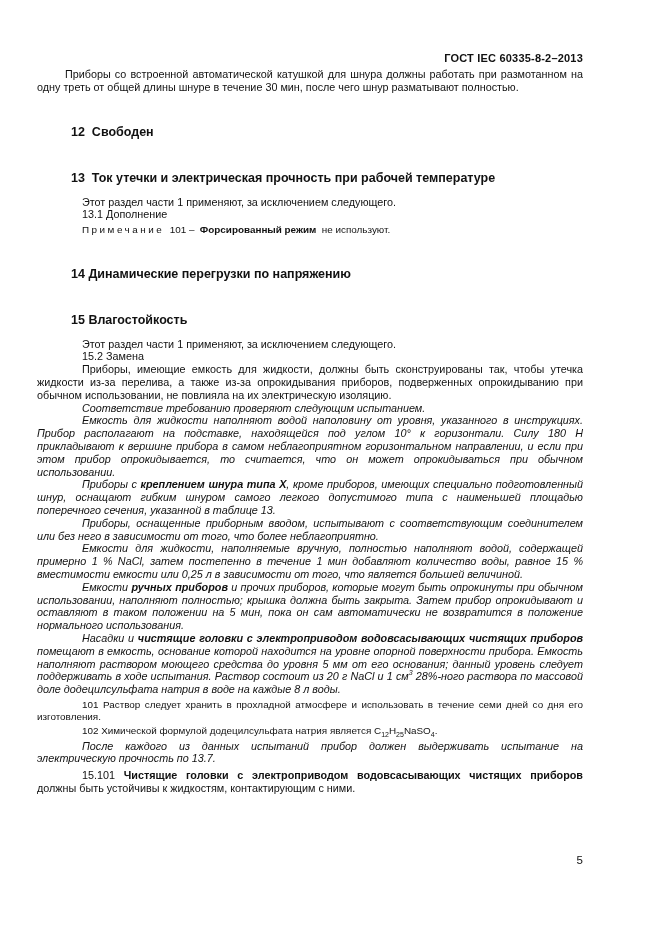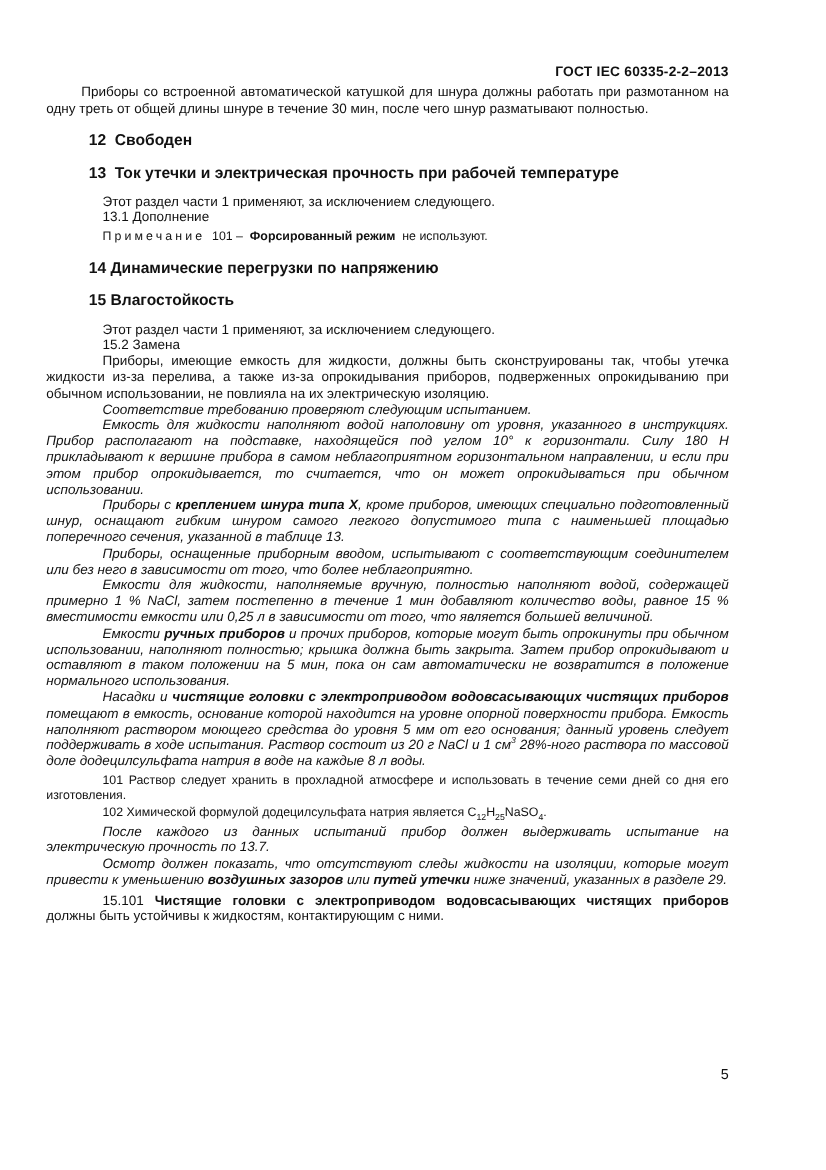--- a/index.html
+++ b/index.html
@@ -41,21 +41,21 @@
   }
   .content p.italic { font-style: italic; }
   .content p.note {
     font-size: 9.9px;
     line-height: 11.5px;
     margin: 3px 0;
   }
   .content p.pre { white-space: pre-wrap; text-align: left; }
   .content p.mt4 { margin-top: 4px; }
   .content h2 {
-    margin: 11px 0 10px 0;
+    margin: 31px 0 10px 0;
     padding-left: 34px;
     font-size: 12.5px;
     line-height: 15px;
     font-weight: bold;
     text-align: left;
     white-space: pre-wrap;
   }
   .b { font-weight: bold; }
   .ls { letter-spacing: 2.5px; }
   sup, sub { font-size: 7px; line-height: 0; }
@@ -65,21 +65,21 @@
     left: 37px;
     width: 546px;
     text-align: right;
     font-size: 11.5px;
   }
 </style>
 </head>
 <body>
 
 <div class="page">
-  <div class="doc-header">ГОСТ IEC 60335-2-2–2013</div>
+  <div class="doc-header">ГОСТ IEC 60335-8-2–2013</div>
 
   <div class="content">
       <p class="intro"><span>Приборы со встроенной автоматической катушкой для шнура должны работать при размотанном на одну треть от общей длины шнуре в течение 30 мин, после чего шнур разматывают полностью.</span></p>
       <h2><span>12  Свободен</span></h2>
       <h2><span>13  Ток утечки и электрическая прочность при рабочей температуре</span></h2>
       <p><span>Этот раздел части 1 применяют, за исключением следующего.</span></p>
       <p><span>13.1 Дополнение</span></p>
       <p class="note pre"><span class="ls">Примечание</span><span>  101 –  </span><span class="b">Форсированный режим</span><span>  не используют.</span></p>
       <h2><span>14 Динамические перегрузки по напряжению</span></h2>
       <h2><span>15 Влагостойкость</span></h2>
@@ -89,18 +89,17 @@
       <p class="italic"><span>Соответствие требованию проверяют следующим испытанием.</span></p>
       <p class="italic"><span>Емкость для жидкости наполняют водой наполовину от уровня, указанного в инструкциях. Прибор располагают на подставке, находящейся под углом 10° к горизонтали. Силу 180 Н прикладывают к вершине прибора в самом неблагоприятном горизонтальном направлении, и если при этом прибор опрокидывается, то считается, что он может опрокидываться при обычном использовании.</span></p>
       <p class="italic"><span>Приборы с </span><span class="b">креплением шнура типа X</span><span>, кроме приборов, имеющих специально подготовленный шнур, оснащают гибким шнуром самого легкого допустимого типа с наименьшей площадью поперечного сечения, указанной в таблице 13.</span></p>
       <p class="italic"><span>Приборы, оснащенные приборным вводом, испытывают с соответствующим соединителем или без него в зависимости от того, что более неблагоприятно.</span></p>
       <p class="italic"><span>Емкости для жидкости, наполняемые вручную, полностью наполняют водой, содержащей примерно 1 % NaCl, затем постепенно в течение 1 мин добавляют количество воды, равное 15 % вместимости емкости или 0,25 л в зависимости от того, что является большей величиной.</span></p>
       <p class="italic"><span>Емкости </span><span class="b">ручных приборов</span><span> и прочих приборов, которые могут быть опрокинуты при обычном использовании, наполняют полностью; крышка должна быть закрыта. Затем прибор опрокидывают и оставляют в таком положении на 5 мин, пока он сам автоматически не возвратится в положение нормального использования.</span></p>
       <p class="italic"><span>Насадки и </span><span class="b">чистящие головки с электроприводом водовсасывающих чистящих приборов</span><span> помещают в емкость, основание которой находится на уровне опорной поверхности прибора. Емкость наполняют раствором моющего средства до уровня 5 мм от его основания; данный уровень следует поддерживать в ходе испытания. Раствор состоит из 20 г NaCl и 1 см</span><sup>3</sup><span> 28%-ного раствора по массовой доле додецилсульфата натрия в воде на каждые 8 л воды.</span></p>
       <p class="note"><span>101 Раствор следует хранить в прохладной атмосфере и использовать в течение семи дней со дня его изготовления.</span></p>
       <p class="note"><span>102 Химической формулой додецилсульфата натрия является C</span><sub>12</sub><span>H</span><sub>25</sub><span>NaSO</span><sub>4</sub><span>.</span></p>
       <p class="italic"><span>После каждого из данных испытаний прибор должен выдерживать испытание на электрическую прочность по 13.7.</span></p>
-      <p class="italic"><span>Осмотр должен показать, что отсутствуют следы жидкости на изоляции, которые могут привести к уменьшению </span><span class="b">воздушных зазоров</span><span> или </span><span class="b">путей утечки</span><span> ниже значений, указанных в разделе 29.</span></p>
       <p class="mt4"><span>15.101 </span><span class="b">Чистящие головки с электроприводом водовсасывающих чистящих приборов</span><span> должны быть устойчивы к жидкостям, контактирующим с ними.</span></p>
     </div>
 
   <div class="page-number">5</div>
 </div>
 
 </body></html>

